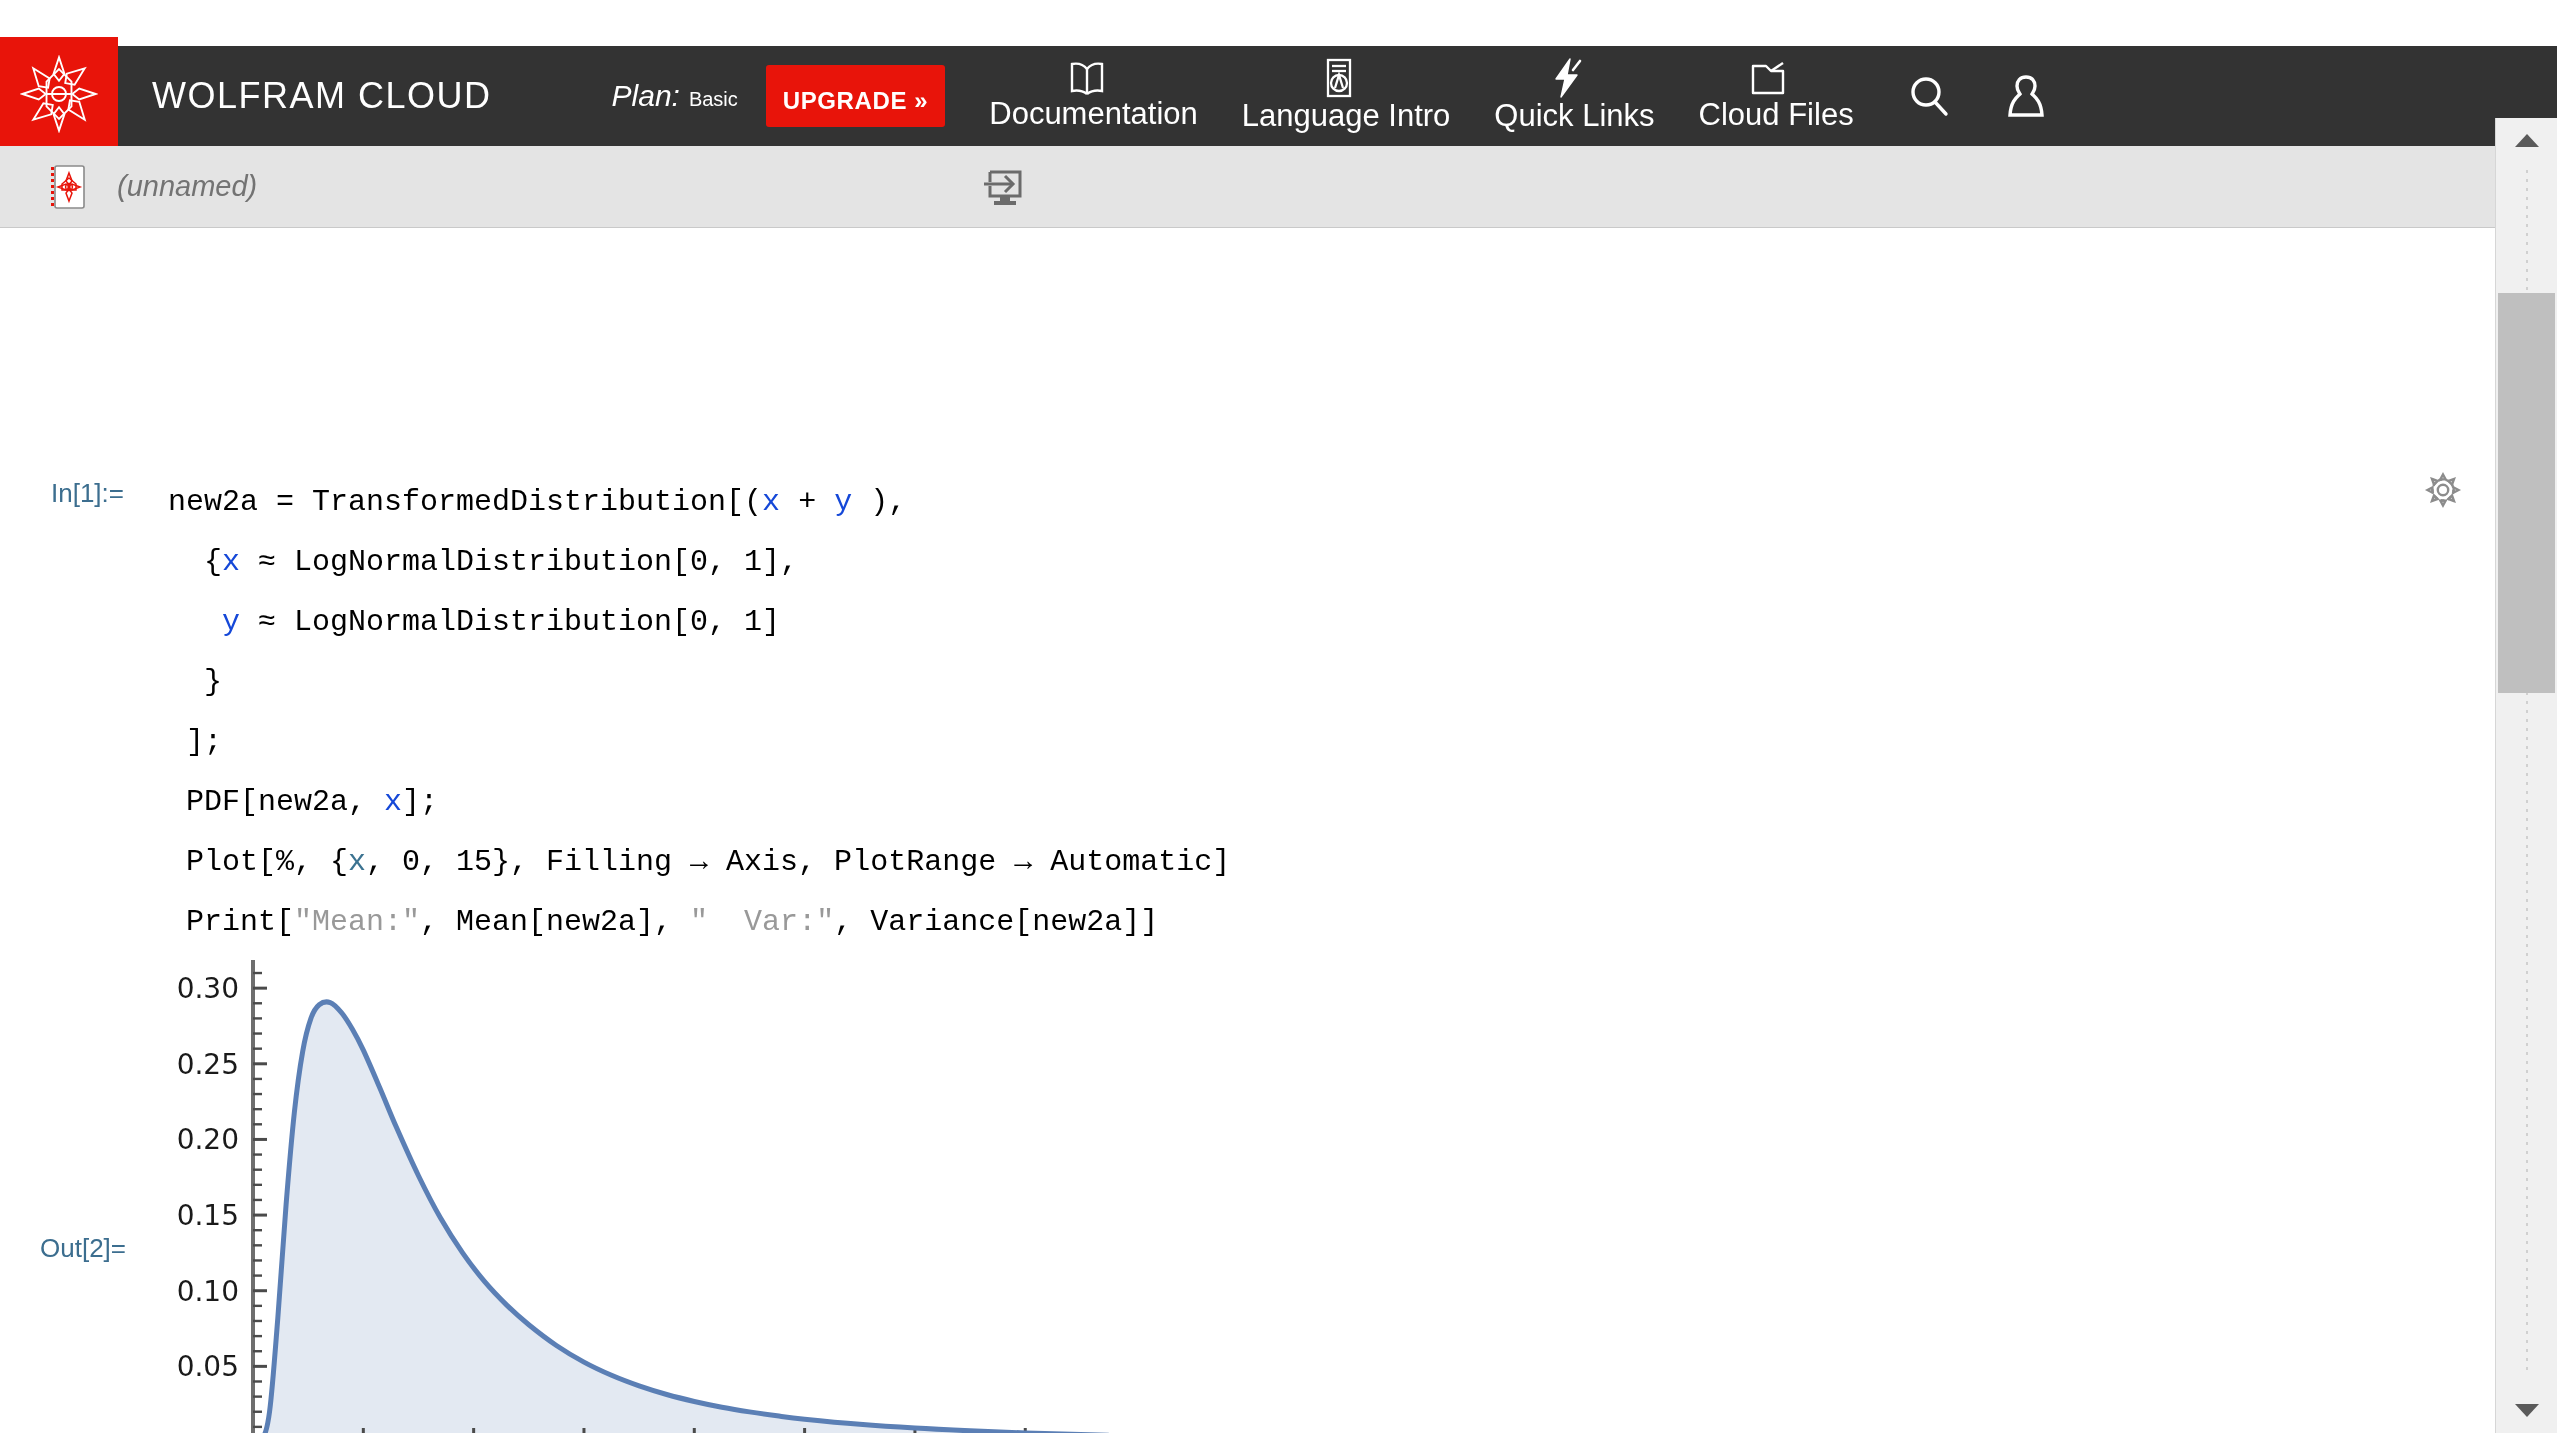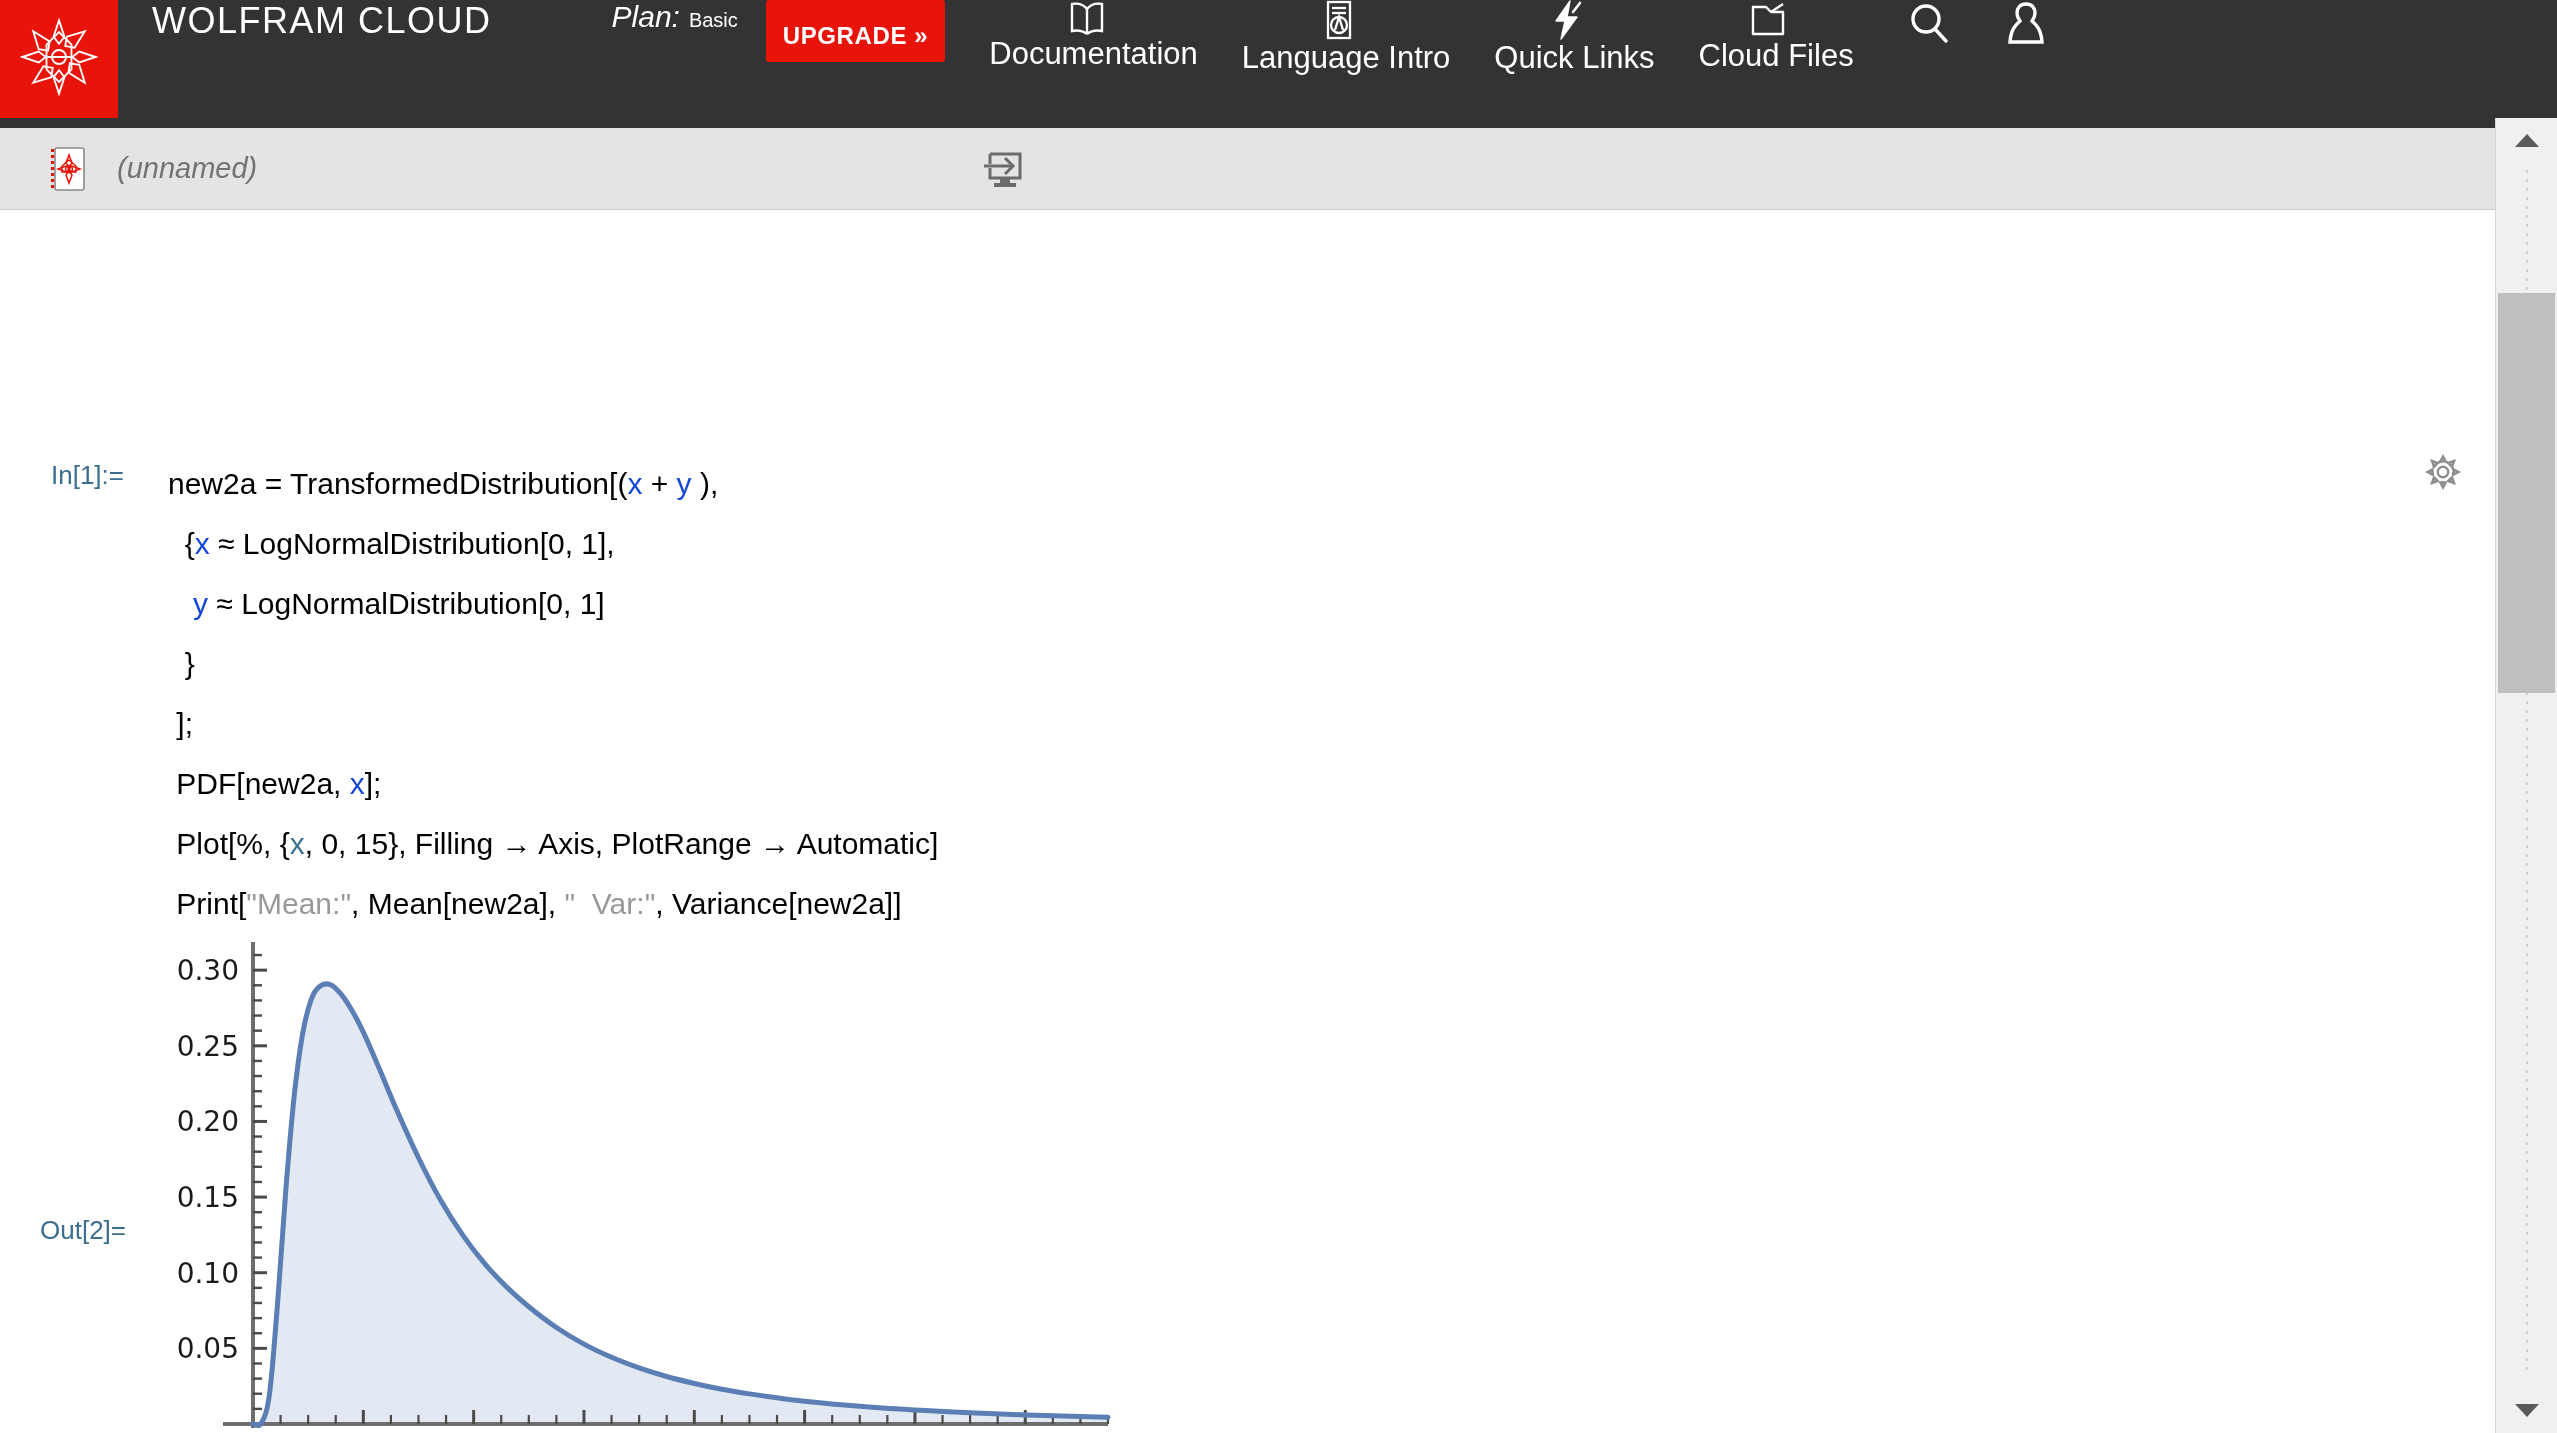--- a/index.html
+++ b/index.html
@@ -5,25 +5,26 @@
   * { box-sizing: border-box; margin: 0; padding: 0; }
   html, body {
     width: 2557px; height: 1433px;
     background: #ffffff;
     font-family: "Liberation Sans", sans-serif;
     overflow: hidden;
   }
 
   
   #top-bar {
-    height: 128px;
+    height: 100px;
     background: #333333;
     display: flex;
-    align-items: flex-start;
+    align-items: center;
     position: relative;
+    margin-top: 46px;
   }
   #logo-tile {
     width: 118px; height: 118px;
     background: #e8140a;
     display: flex; align-items: center; justify-content: center;
     flex: 0 0 118px;
   }
   #logo-tile svg { width: 78px; height: 78px; }
   #brand-title {
     color: #ffffff;
@@ -160,21 +161,21 @@
     font-size: 26px;
     font-family: "Liberation Sans", sans-serif;
     white-space: nowrap;
   }
 
   
   #code-block {
     position: absolute;
     left: 168px;
     top: 244px;
-    font-family: Liberation Sans, sans-serif;
+    font-family: Liberation Mono, monospace;
     font-size: 30px;
     line-height: 60px;
     color: #000000;
     white-space: pre;
   }
   .tok-var   { color: #1548d8; }
   .tok-str   { color: #999999; }
   .tok-local { color: #3c7391; }
 
   

